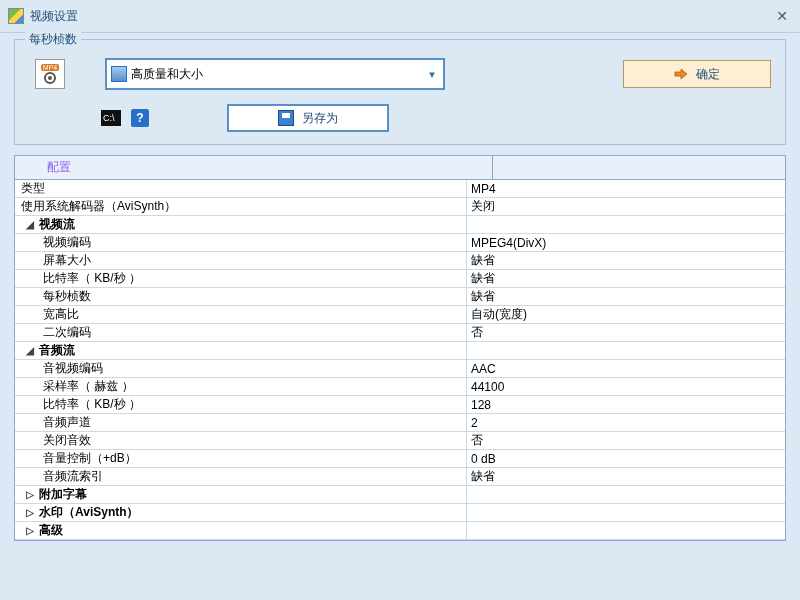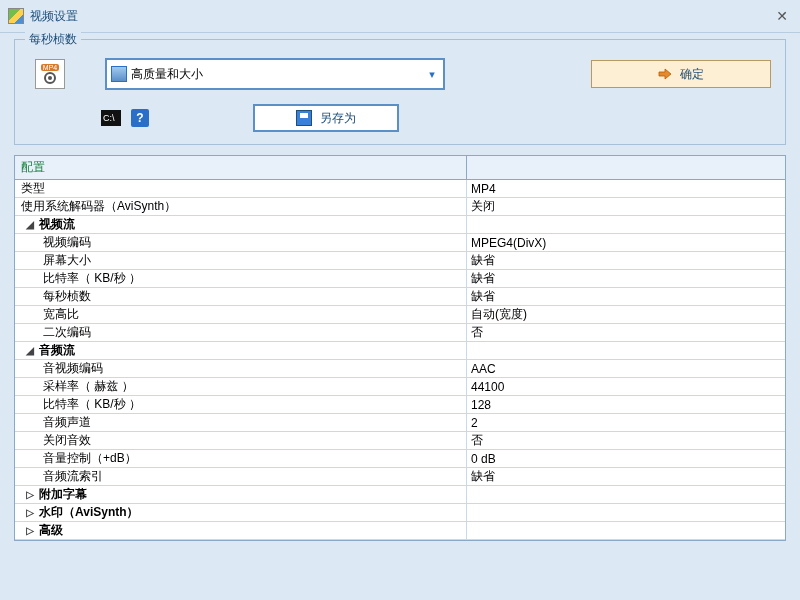--- a/index.html
+++ b/index.html
@@ -78,26 +78,26 @@
 .btn {
   height: 28px;
   background: #FDEFD4;
   border: 1px solid #B89A5F;
   display: flex; align-items:center; justify-content:center;
   gap: 8px;
   cursor: pointer;
   color: #1F4E79;
   padding: 0 12px;
 }
-.btn-ok { width: 180px; margin-left: auto; }
+.btn-ok { width: 148px; margin-left: auto; }
 .btn-ok .arrow {
   width:14px; height:14px;
   display:flex; align-items:center; justify-content:center;
 }
-.btn-saveas { width: 146px; background:#fff; border:2px solid #5B8FC7; margin-left: 94px;}
+.btn-saveas { width: 162px; background:#fff; border:2px solid #5B8FC7; margin-left: 68px;}
 .btn-saveas .save-ico {
   width:16px; height:16px; background:#3A7FD9; border:1px solid #1F4E79;
   position:relative;
 }
 .btn-saveas .save-ico::after { content:""; position:absolute; top:2px; left:3px; width:8px; height:5px; background:#fff;}
 .cmd-ico {
   width:20px; height:16px; background:#111; color:#fff; font-size:9px;
   display:flex; align-items:center; padding-left:2px; margin-left: 72px;
 }
 .help-ico {
@@ -105,21 +105,21 @@
   display:flex; align-items:center; justify-content:center; border-radius:2px;
 }
 .grid {
   border: 1px solid #8AA8C7;
   background: #fff;
 }
 .grid-header {
   display:flex; background:#E8F0F9; border-bottom:1px solid #8AA8C7;
 }
 .grid-header .col {
-  padding: 3px 6px; color:#15803d; border-right:1px solid #8AA8C7;
+  padding: 3px 6px; color:#8b5cf6; border-right:1px solid #8AA8C7;margin-left:26px;
 }
 .col1 { flex: 0 0 452px; }
 .col2 { flex: 1; border-right:none !important; }
 .grid-body .gr {
   display:flex; border-bottom:1px solid #C7D9EA; height:18px;
   align-items:center;
 }
 .grid-body .gr .c1 { flex:0 0 452px; padding-left:6px; border-right:1px solid #C7D9EA; display:flex; align-items:center; gap:4px;}
 .grid-body .gr .c2 { flex:1; padding-left:4px; }
 .grid-body .indent1 .c1 { padding-left: 28px; }

